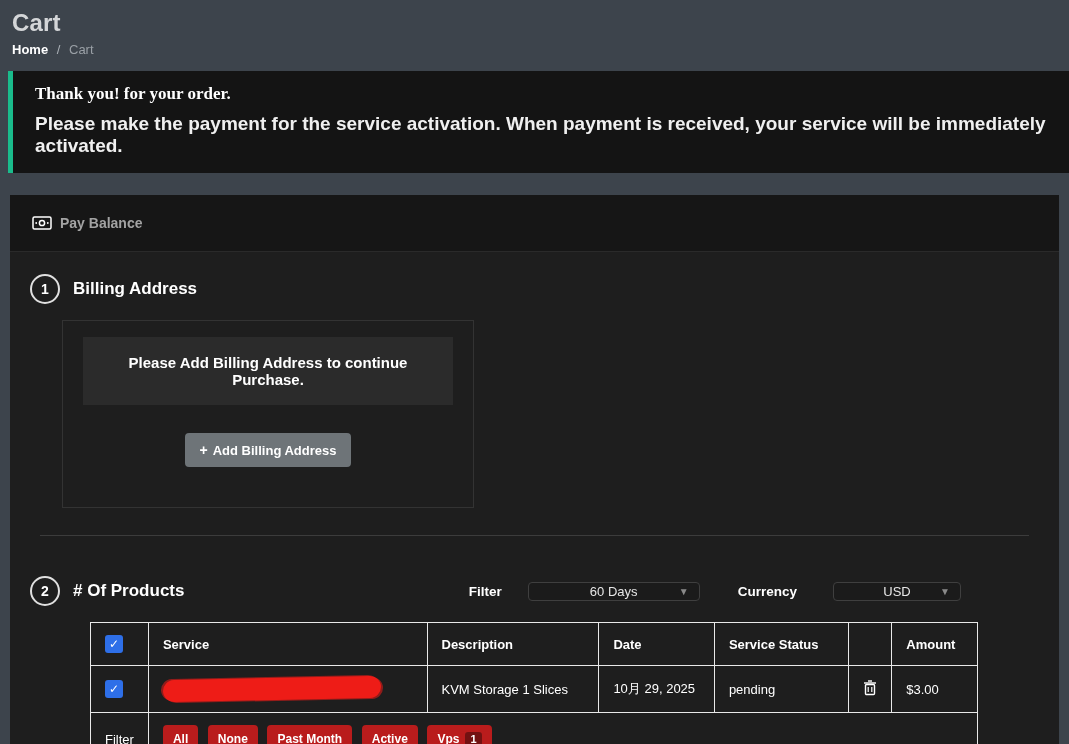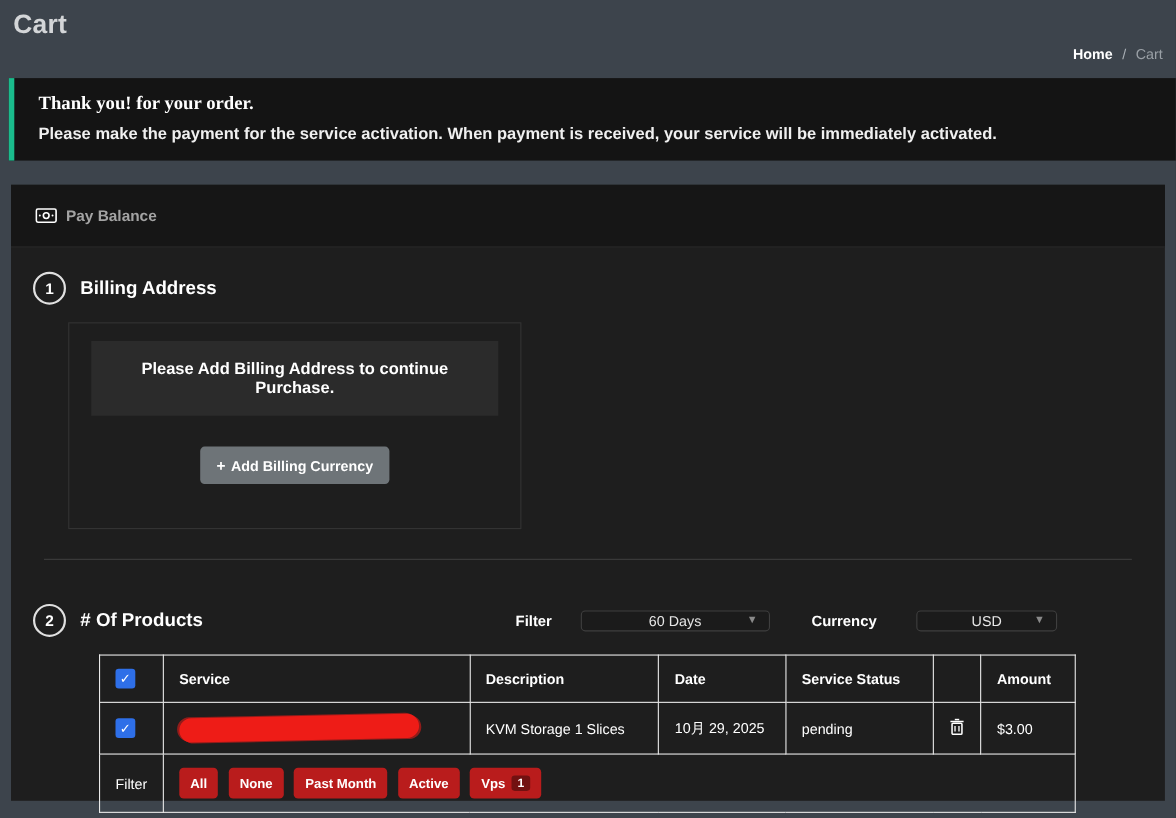--- a/index.html
+++ b/index.html
@@ -7,34 +7,34 @@
   body {
     font-family: "Liberation Sans", "DejaVu Sans", sans-serif;
     background: #3d444c;
     color: #e6e6e6;
   }
   .page { width: 1069px; height: 744px; overflow: hidden; }
 
   
   .topbar { padding: 9px 12px 14px 12px; }
   .page-title { font-size: 24px; font-weight: 700; color: #d4d6d8; letter-spacing: .2px; }
-  .breadcrumb { margin-top: 5px; font-size: 13px; text-align: right; }
+  .breadcrumb { margin-top: 5px; font-size: 13px; }
   .crumb-home { color: #ffffff; font-weight: 700; cursor: pointer; }
   .crumb-sep { color: #aab0b6; margin: 0 5px; }
   .crumb-current { color: #9aa0a6; }
 
   
   .alert {
     margin-left: 8px;
     background: #141414;
     border-left: 5px solid #1abc8c;
     padding: 13px 22px 16px 22px;
   }
   .alert-title { font-size: 17px; font-weight: 700; color: #ffffff; font-family: Liberation Serif, serif; }
-  .alert-msg { margin-top: 9px; font-size: 15px; font-weight: 600; color: #f0f0f0; }
+  .alert-msg { margin-top: 9px; font-size: 19px; font-weight: 600; color: #f0f0f0; }
 
   
   .card {
     margin: 22px 10px 0 10px;
     background: #1e1e1e;
     height: 560px;
   }
   .card-header {
     background: #161616;
     border-bottom: 1px solid #2a2a2a;
@@ -194,21 +194,21 @@
       <div class="step-row">
         <div class="step-circle">1</div>
         <div class="step-title">Billing Address</div>
       </div>
 
       <div class="billing-panel">
         <div class="billing-notice">Please Add Billing Address to continue Purchase.</div>
         <div class="billing-btn-wrap">
           <button class="btn-gray">
             <span class="plus-glyph">+</span>
-            <span>Add Billing Currency</span>
+            <span>Add Billing Address</span>
           </button>
         </div>
       </div>
 
       <hr class="divider">
 
       <div class="products-head">
         <div class="ph-left">
           <div class="step-circle">2</div>
           <div class="step-title"># Of Products</div>

